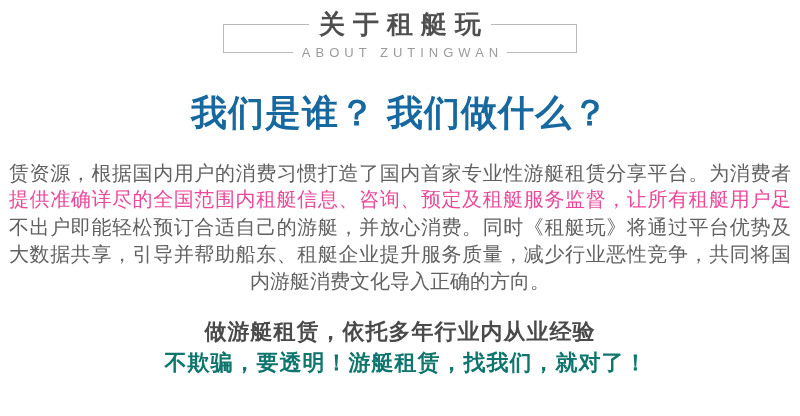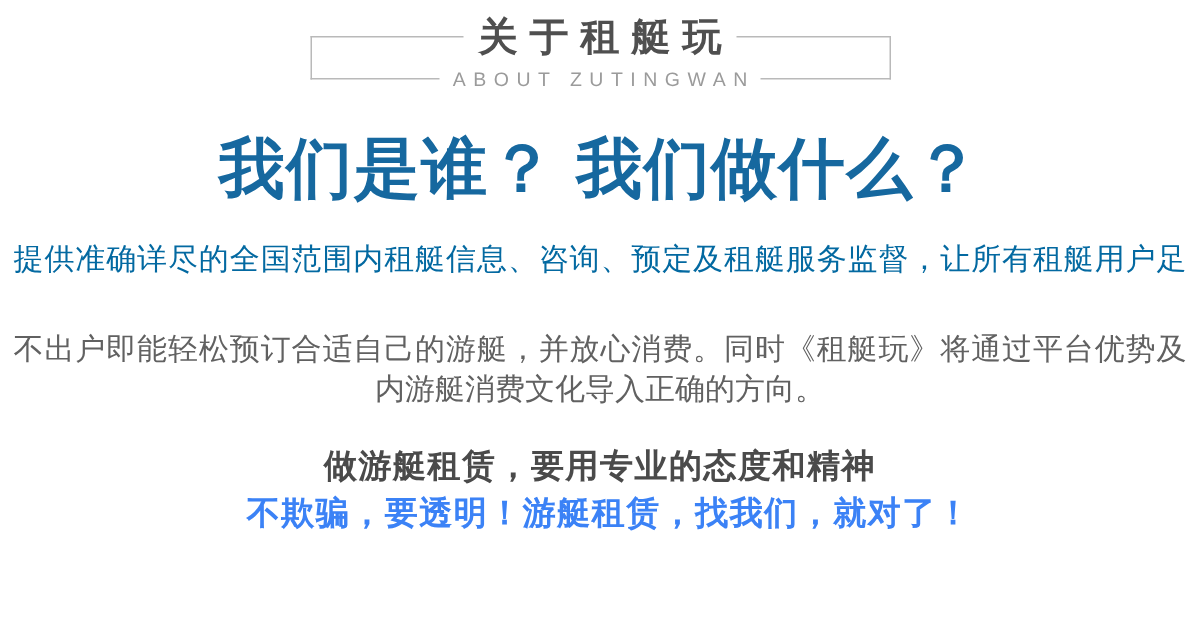--- a/index.html
+++ b/index.html
@@ -5,21 +5,21 @@
   * { margin: 0; padding: 0; box-sizing: border-box; }
   html, body { width: 800px; height: 416px; }
   body {
     background: #ffffff;
     font-family: "Liberation Sans", "DejaVu Sans", sans-serif;
     overflow: hidden;
   }
 
   
   .sec-header {
-    width: 387px;
+    width: 354px;
     margin: 9px auto 0;
     position: relative;
   }
   .h-row { display: flex; align-items: center; }
   .h-row2 { margin-top: 5px; }
   .h-line { flex: 1; height: 1px; background: #b9b9b9; }
   .h-title {
     font-size: 26px;
     font-weight: 700;
     color: #4f4f4f;
@@ -43,21 +43,21 @@
     height: 29px;
     background: #b9b9b9;
   }
   .h-edge.left { left: 0; }
   .h-edge.right { right: 0; }
 
   
   .main-heading {
     margin-top: 30px;
     text-align: center;
-    font-size: 44px;
+    font-size: 36px;
     line-height: 44px;
     font-weight: 700;
     letter-spacing: 1px;
   }
 
   
   .about-para { margin: 25px 9px 0; }
   .para-line {
     font-size: 20px;
     line-height: 27px;
@@ -96,21 +96,23 @@
   <div class="h-row h-row2">
     <div class="h-line" style="background: rgb(185, 185, 185);"></div>
     <div class="h-sub" style="color: rgb(155, 155, 155);">ABOUT ZUTINGWAN</div>
     <div class="h-line" style="background: rgb(185, 185, 185);"></div>
   </div>
 </div>
 
 <div class="main-heading" style="color: rgb(22, 104, 159);">我们是谁？ 我们做什么？</div>
 
 <div class="about-para">
-  <div class="para-line" style="color: #0369a1;">提供准确详尽的全国范围内租艇信息、咨询、预定及租艇服务监督，让所有租艇用户足</div>
-  <div class="para-line" style="color: rgb(97, 97, 97); margin-top: 33px;">不出户即能轻松预订合适自己的游艇，并放心消费。同时《租艇玩》将通过平台优势及</div>
+  <div class="para-line" style="color: rgb(97, 97, 97);">赁资源，根据国内用户的消费习惯打造了国内首家专业性游艇租赁分享平台。为消费者</div>
+  <div class="para-line" style="color: #ec4899; font-family: Liberation Mono, monospace;">提供准确详尽的全国范围内租艇信息、咨询、预定及租艇服务监督，让所有租艇用户足</div>
+  <div class="para-line" style="color: rgb(97, 97, 97);">不出户即能轻松预订合适自己的游艇，并放心消费。同时《租艇玩》将通过平台优势及</div>
+  <div class="para-line" style="color: rgb(97, 97, 97);">大数据共享，引导并帮助船东、租艇企业提升服务质量，减少行业恶性竞争，共同将国</div>
   <div class="para-line last" style="color: rgb(97, 97, 97);">内游艇消费文化导入正确的方向。</div>
 </div>
 
 <div class="slogan">
-  <div style="color: rgb(74, 74, 74);">做游艇租赁，要用专业的态度和精神</div>
-  <div style="color: #3b82f6; padding-left: 12px;">不欺骗，要透明！游艇租赁，找我们，就对了！</div>
+  <div style="color: rgb(74, 74, 74);">做游艇租赁，依托多年行业内从业经验</div>
+  <div style="color: #0f766e; padding-left: 12px;">不欺骗，要透明！游艇租赁，找我们，就对了！</div>
 </div>
 
 </body></html>

